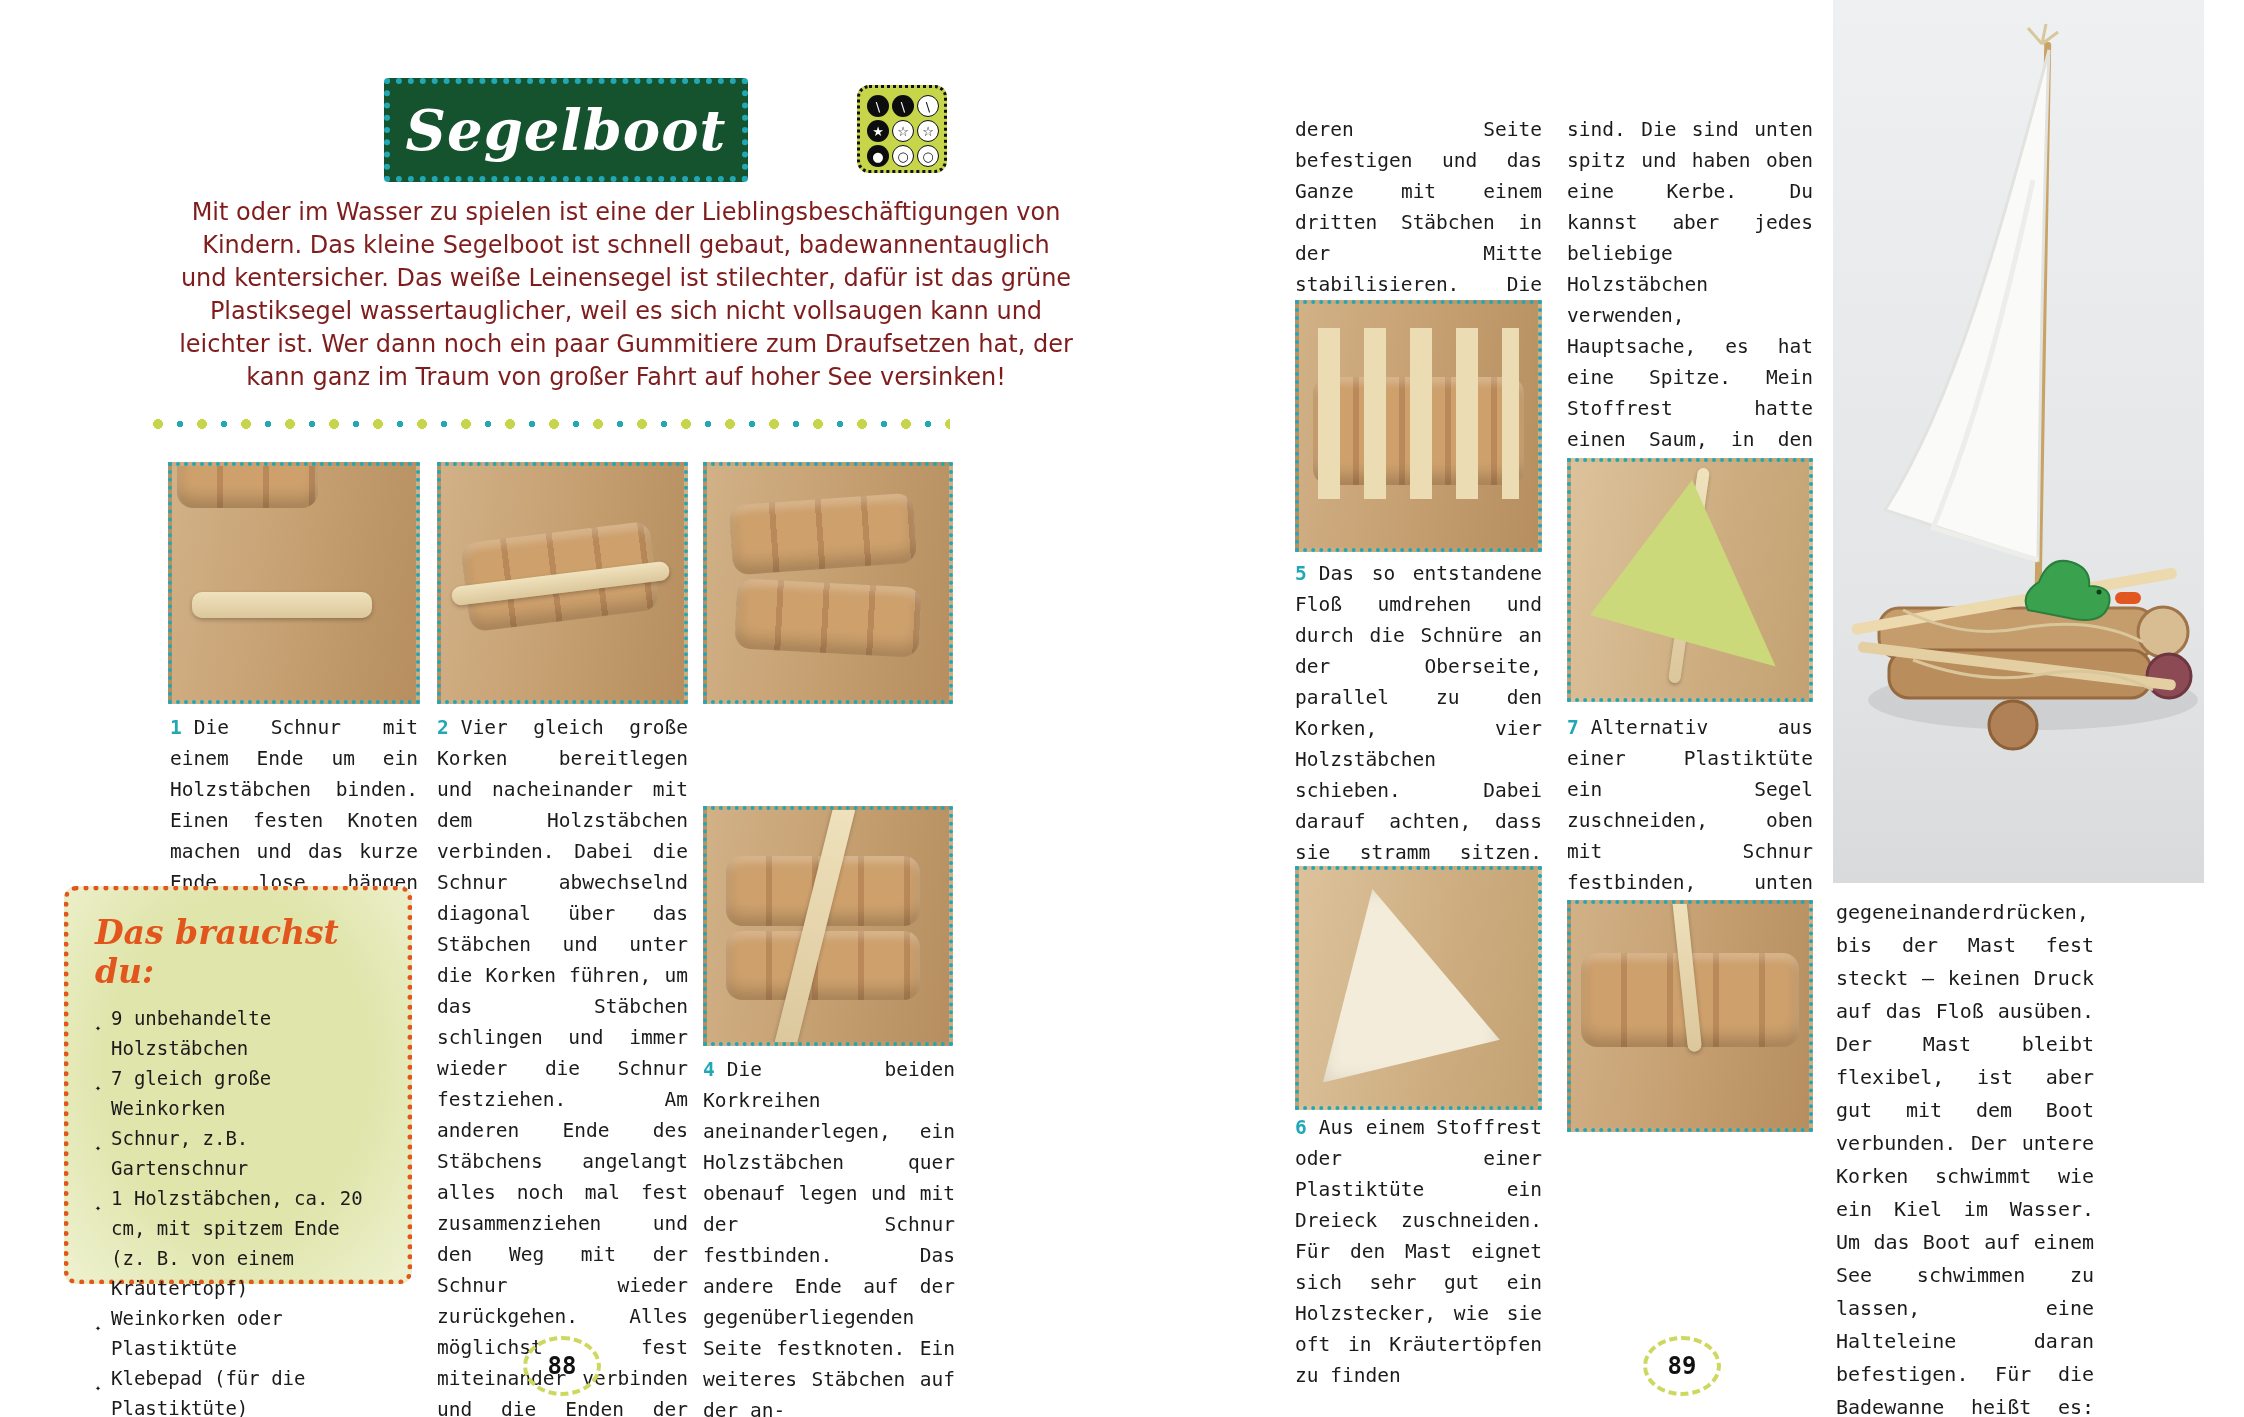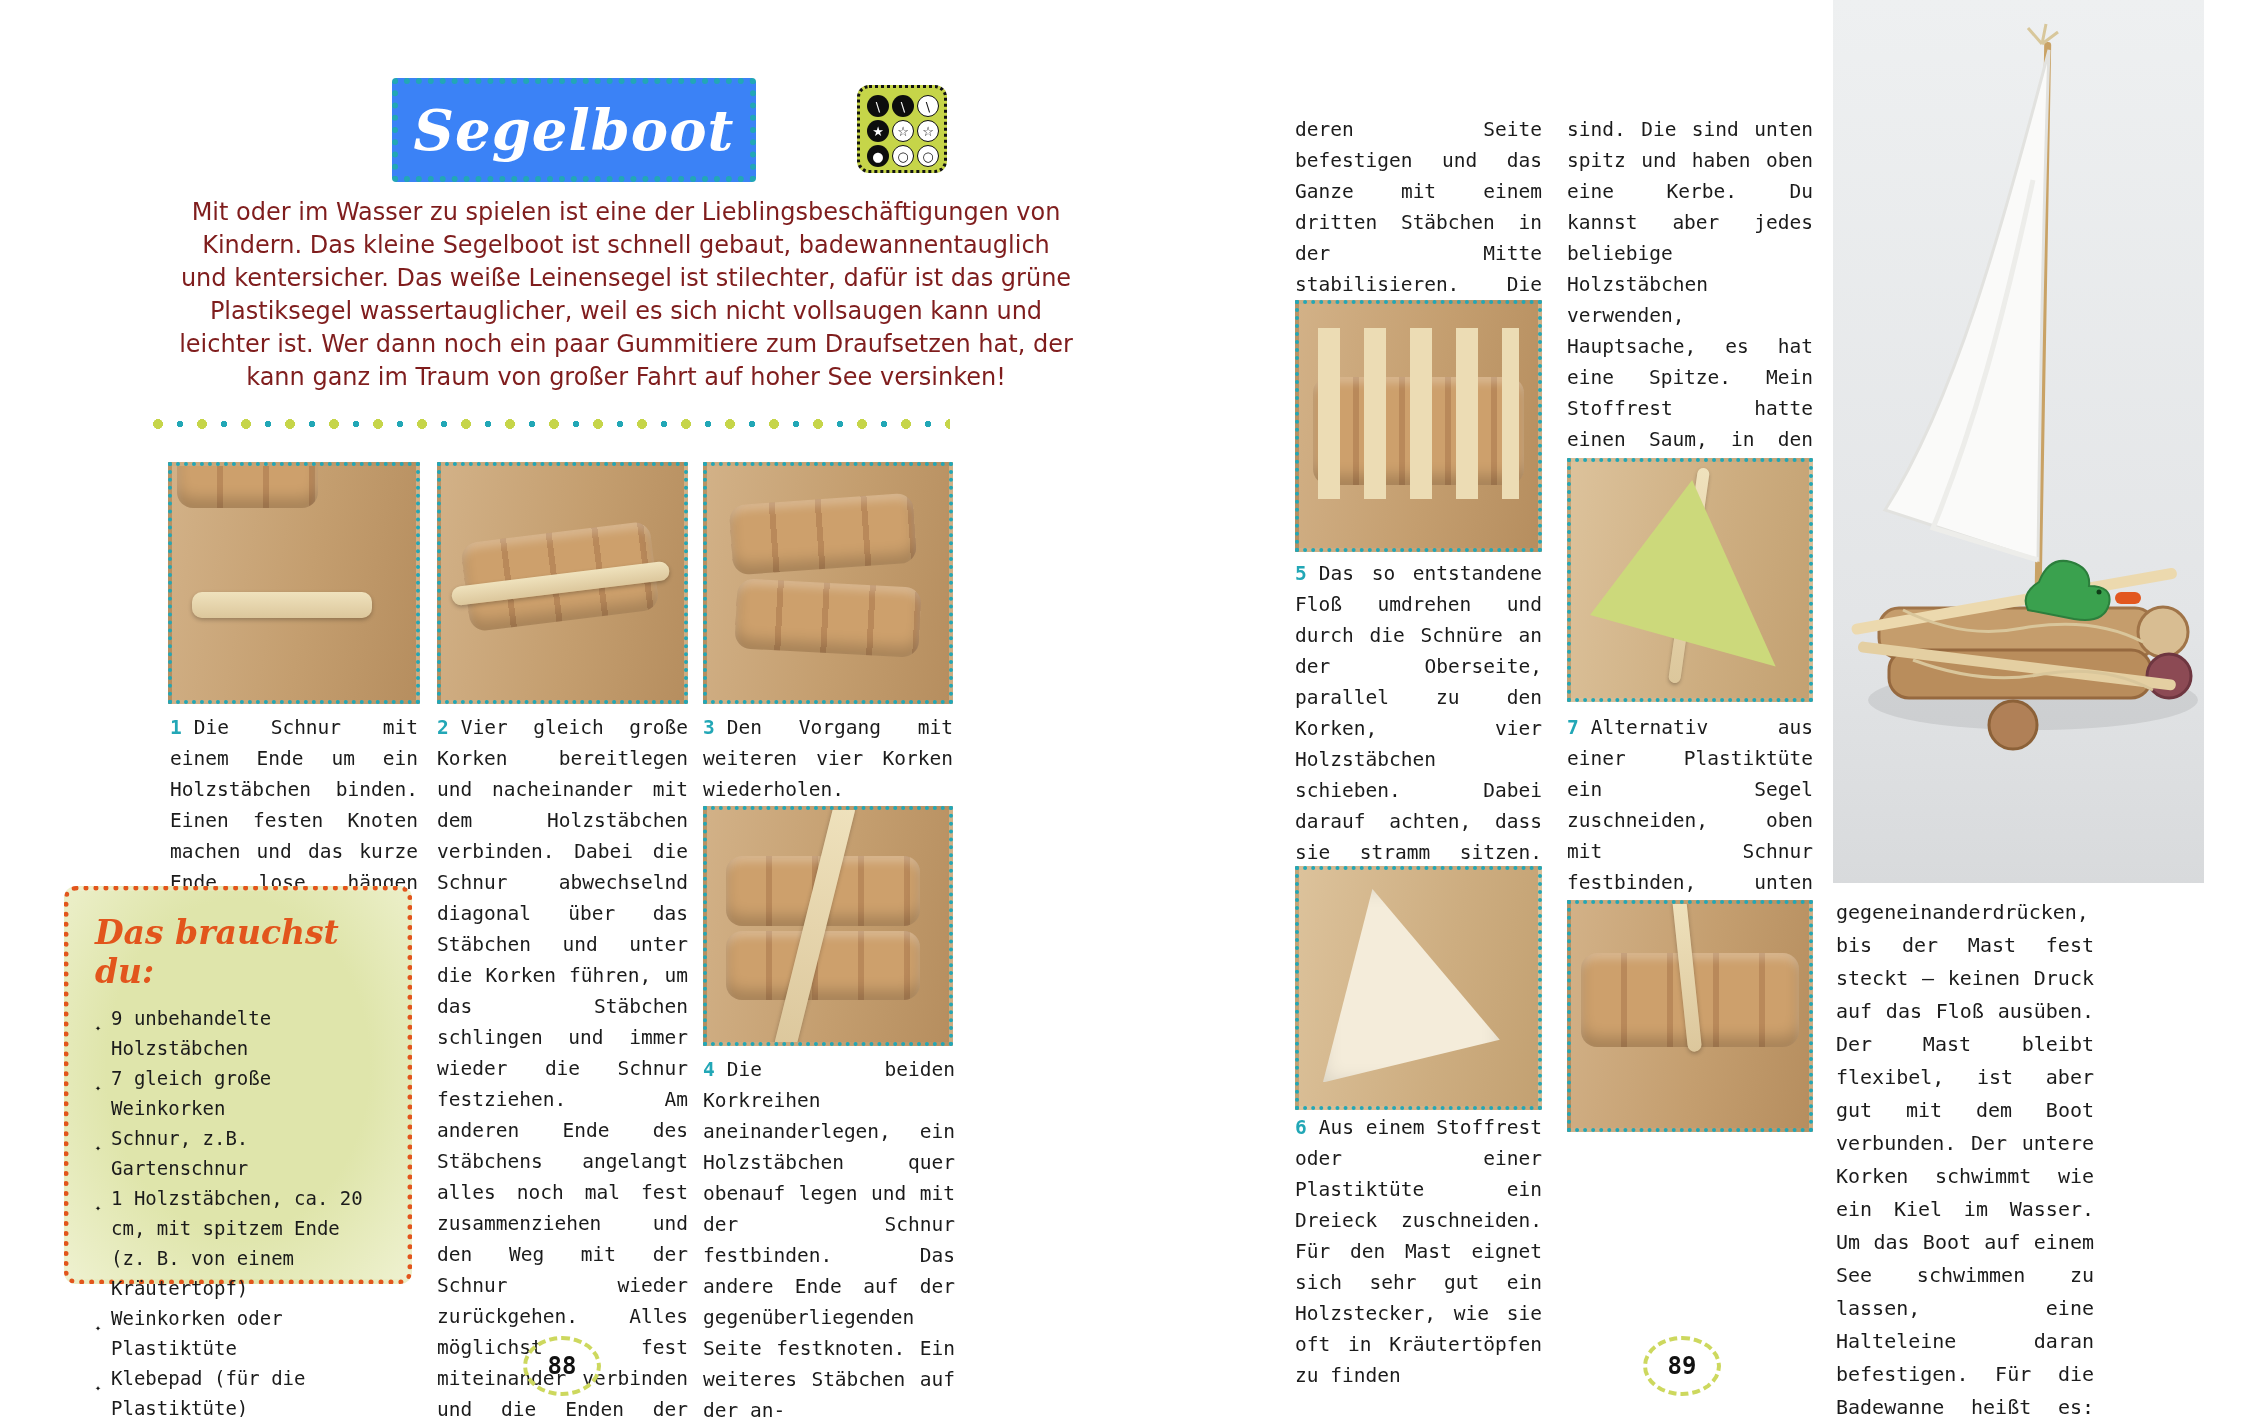--- a/index.html
+++ b/index.html
@@ -1,21 +1,21 @@
 <!DOCTYPE html>
 <html lang="de"><head>
 <meta charset="utf-8">
 <style>
   html,body{margin:0;padding:0;background:#fff;}
   .sheet{position:relative;width:2244px;height:1417px;background:#ffffff;overflow:hidden;
          font-family:"DejaVu Sans",sans-serif;color:#1b1b1b;}
 
   
-  .title-box{position:absolute;left:384px;top:78px;width:352px;height:92px;background:#3b82f6;
-             border:6px dotted #22a7b6;border-radius:4px;display:flex;align-items:center;justify-content:center;margin-left:8px;}
+  .title-box{position:absolute;left:384px;top:78px;width:352px;height:92px;background:#14532d;
+             border:6px dotted #22a7b6;border-radius:4px;display:flex;align-items:center;justify-content:center;}
   .title-text{font-family:"DejaVu Serif",serif;font-style:italic;font-weight:bold;
               font-size:56px;color:#ffffff;letter-spacing:1px;}
 
   
   .diff-icon{position:absolute;left:857px;top:85px;width:90px;height:88px;background:#c6d549;
              border:3px dotted #111;border-radius:12px;box-sizing:border-box;
              display:grid;grid-template-columns:repeat(3,1fr);gap:3px;padding:7px;}
   .cell{width:22px;height:22px;border-radius:50%;display:flex;align-items:center;justify-content:center;
         font-size:13px;line-height:1;}
   .cell.dark{background:#0d0d0d;color:#fff;}
@@ -113,23 +113,20 @@
     <div class="corkrow" style="left:10%;top:14%;width:76%;height:30%;transform:rotate(-4deg);"></div>
     <div class="corkrow" style="left:12%;top:50%;width:76%;height:30%;transform:rotate(3deg);"></div>
   </div>
 
   <p class="step" style="left:170px;top:712px;width:248px;">
     <span class="num">1</span><span>Die Schnur mit einem Ende um ein Holzstäbchen binden. Einen festen Knoten machen und das kurze Ende lose hängen lassen.</span>
   </p>
   <p class="step" style="left:437px;top:712px;width:251px;">
     <span class="num">2</span><span>Vier gleich große Korken bereitlegen und nacheinander mit dem Holzstäbchen verbinden. Dabei die Schnur abwechselnd diagonal über das Stäbchen und unter die Korken führen, um das Stäbchen schlingen und immer wieder die Schnur festziehen. Am anderen Ende des Stäbchens angelangt alles noch mal fest zusammenziehen und den Weg mit der Schnur wieder zurückgehen. Alles möglichst fest miteinander verbinden und die Enden der Schnur verknoten.</span>
   </p>
-  <p class="step" style="left:703px;top:712px;width:250px;">
-    <span class="num">3</span><span>Den Vorgang mit weiteren vier Korken wiederholen.</span>
-  </p>
 
   <div class="photo" style="left:703px;top:806px;width:250px;height:240px;">
     <div class="corkrow" style="left:8%;top:20%;width:80%;height:30%;"></div>
     <div class="corkrow" style="left:8%;top:52%;width:80%;height:30%;"></div>
     <div class="stick" style="left:40%;top:-6%;width:9%;height:112%;transform:rotate(14deg);"></div>
   </div>
   <p class="step" style="left:703px;top:1054px;width:252px;">
     <span class="num">4</span><span>Die beiden Korkreihen aneinanderlegen, ein Holzstäbchen quer obenauf legen und mit der Schnur festbinden. Das andere Ende auf der gegenüberliegenden Seite festknoten. Ein weiteres Stäbchen auf der an-</span>
   </p>
 

